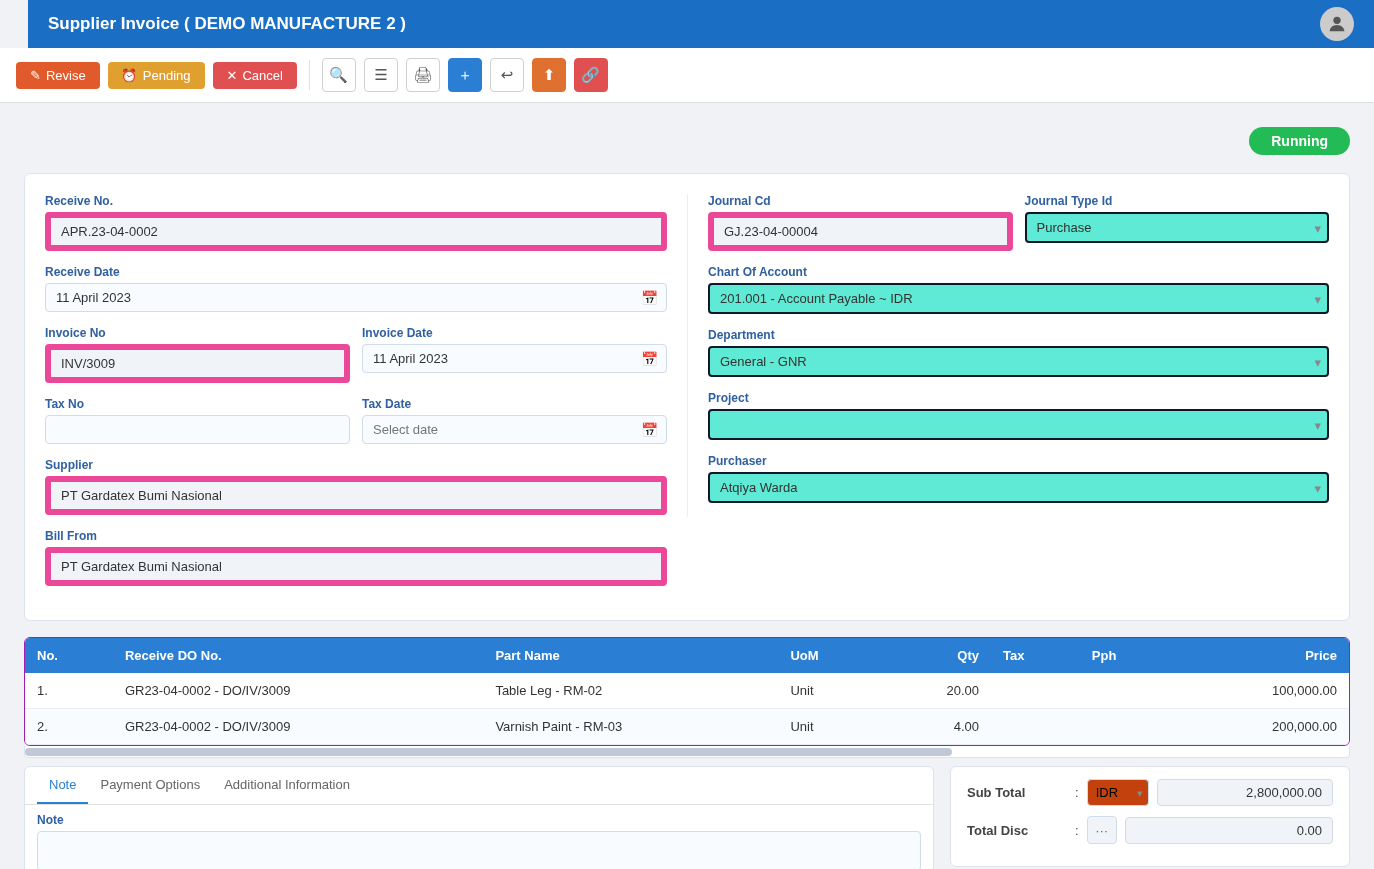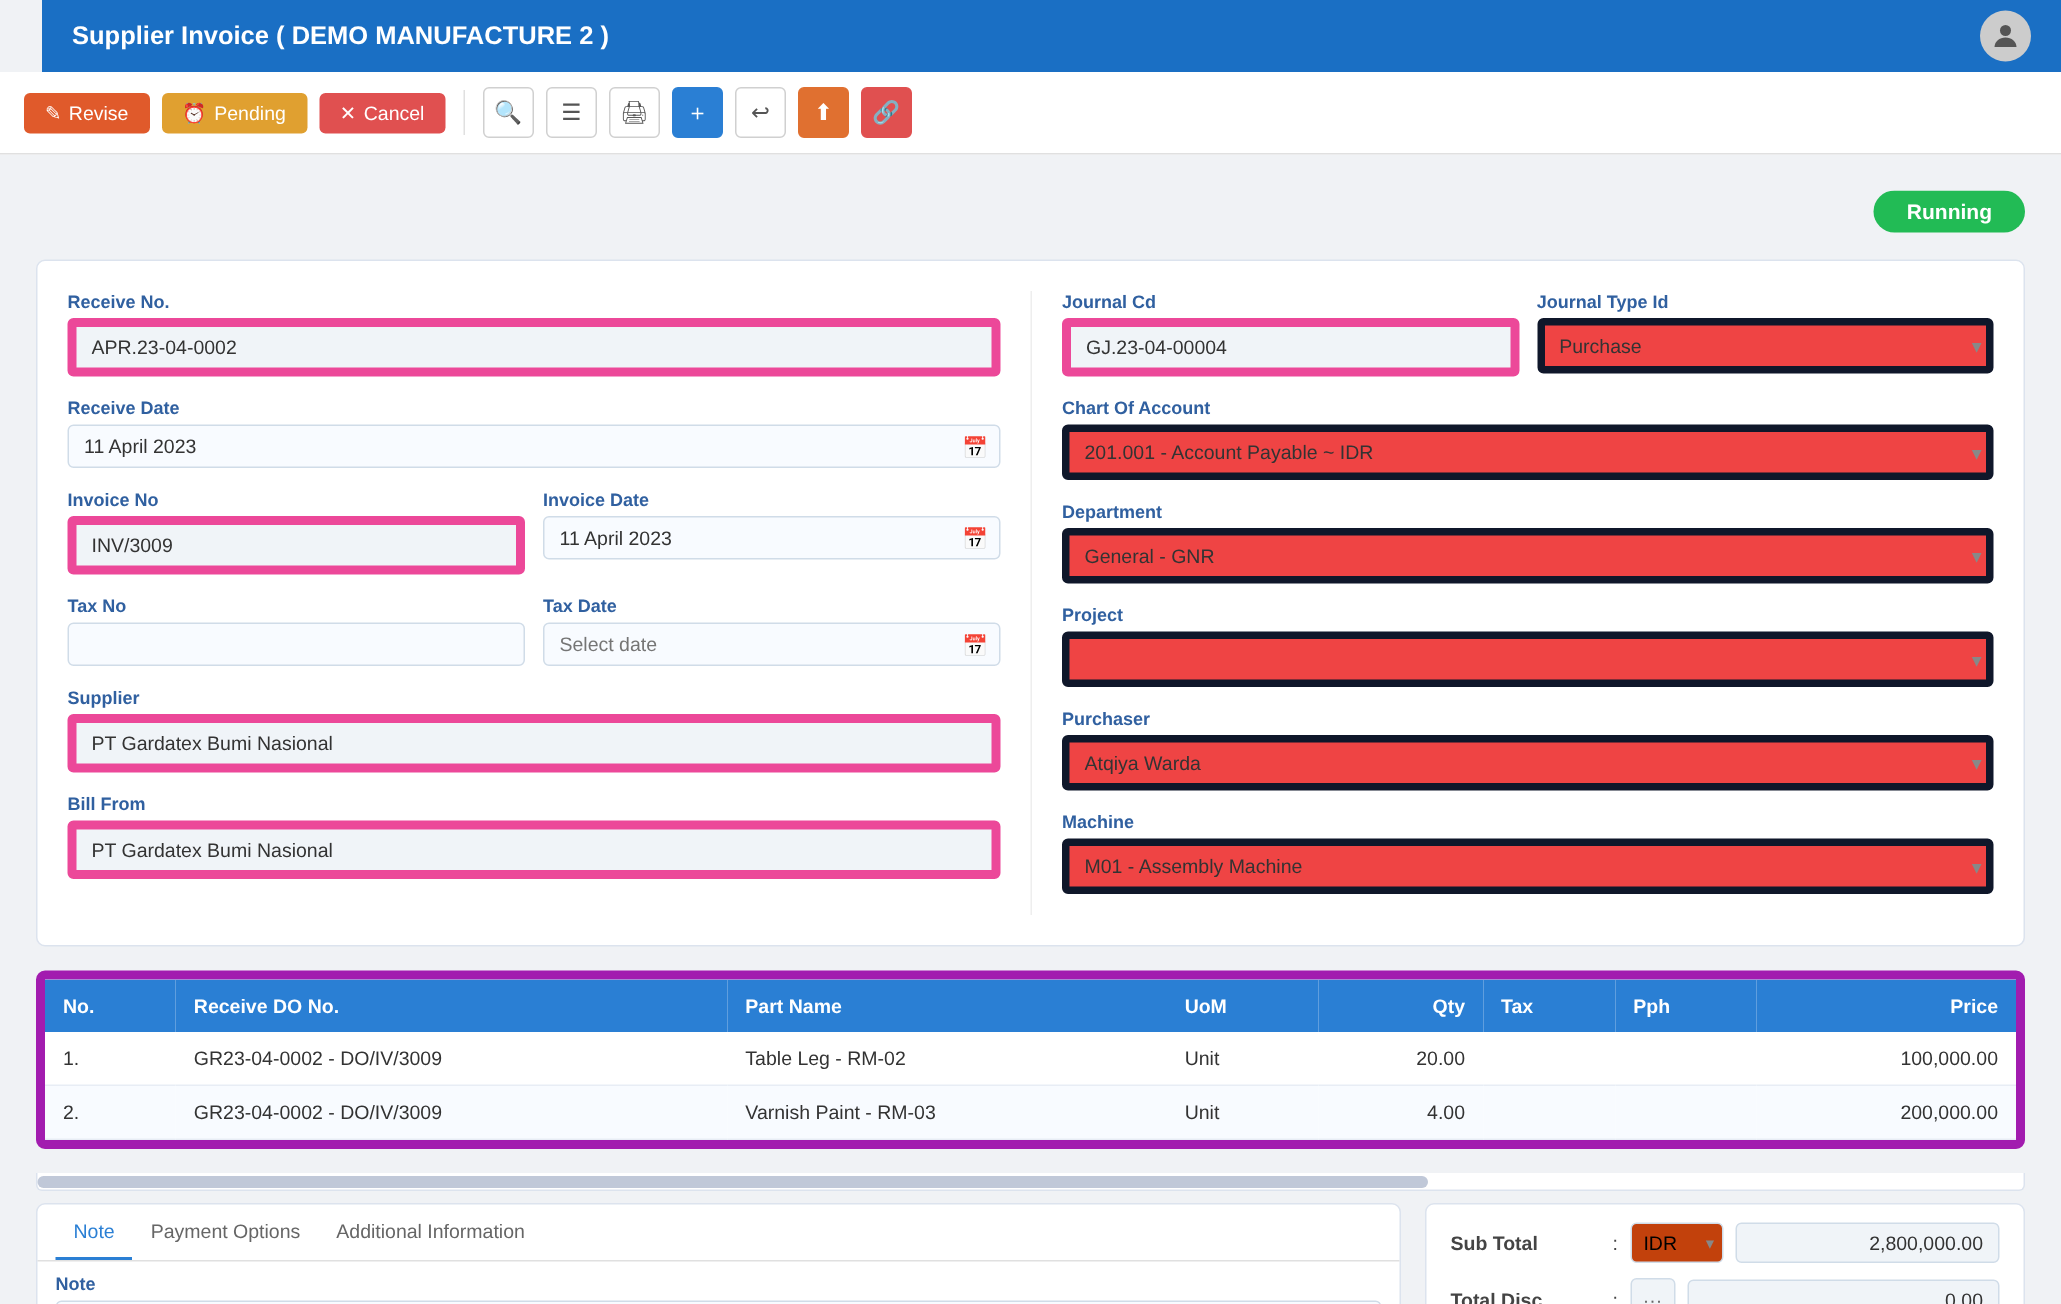--- a/index.html
+++ b/index.html
@@ -83,23 +83,23 @@
       width: 100%; border: 6px solid #ec4899; border-radius: 4px;
       padding: 6px 10px; font-size: 13px; color: #333; background: #f0f4f8;
     }
     .form-row { display: flex; gap: 12px; }
     .form-row .form-group { flex: 1; }
 
     .select-wrapper {
       position: relative; width: 100%;
     }
     .select-wrapper select {
-      width: 100%; border: 5px solid #0f172a; border-radius: 4px;
+      width: 100%; border: 2px solid #0f172a; border-radius: 4px;
       padding: 6px 28px 6px 10px; font-size: 13px; color: #333;
-      background: #ef4444; appearance: none; cursor: pointer;
+      background: #5eead4; appearance: none; cursor: pointer;
     }
     .select-wrapper::after {
       content: '▾'; position: absolute; right: 8px; top: 50%;
       transform: translateY(-50%); color: #888; pointer-events: none;
     }
 
     .date-wrapper {
       position: relative; width: 100%;
     }
     .date-wrapper input {
@@ -125,22 +125,22 @@
     .data-table tbody tr {
       border-bottom: 1px solid #e8edf5;
     }
     .data-table tbody tr:nth-child(even) { background: #f8fbff; }
     .data-table tbody td {
       padding: 10px 12px; color: #333;
     }
     .data-table tbody td.right { text-align: right; }
 
     .table-container {
-      background: white; border: 6px solid #a21caf; border-radius: 6px;
-      overflow-x: auto; margin-bottom: 16px;
+      background: white; border: 1px solid #a21caf; border-radius: 6px;
+      overflow-x: auto; margin-bottom: 0;
     }
 
     
     .scroll-hint {
       background: white;
       height: 12px;
       border: 1px solid #dce3ee;
       border-top: none;
       border-radius: 0 0 4px 4px;
       margin-bottom: 8px;
@@ -344,28 +344,20 @@
           <select>
             <option value=""></option>
           </select>
         </div>
       </div>
       <div class="form-group">
         <label class="form-label">Purchaser</label>
         <div class="select-wrapper">
           <select>
             <option>Atqiya Warda</option>
-          </select>
-        </div>
-      </div>
-      <div class="form-group">
-        <label class="form-label">Machine</label>
-        <div class="select-wrapper">
-          <select>
-            <option>M01 - Assembly Machine</option>
           </select>
         </div>
       </div>
     </div>
   </div>
 
   <div class="table-container">
     <table class="data-table">
       <thead>
         <tr>

